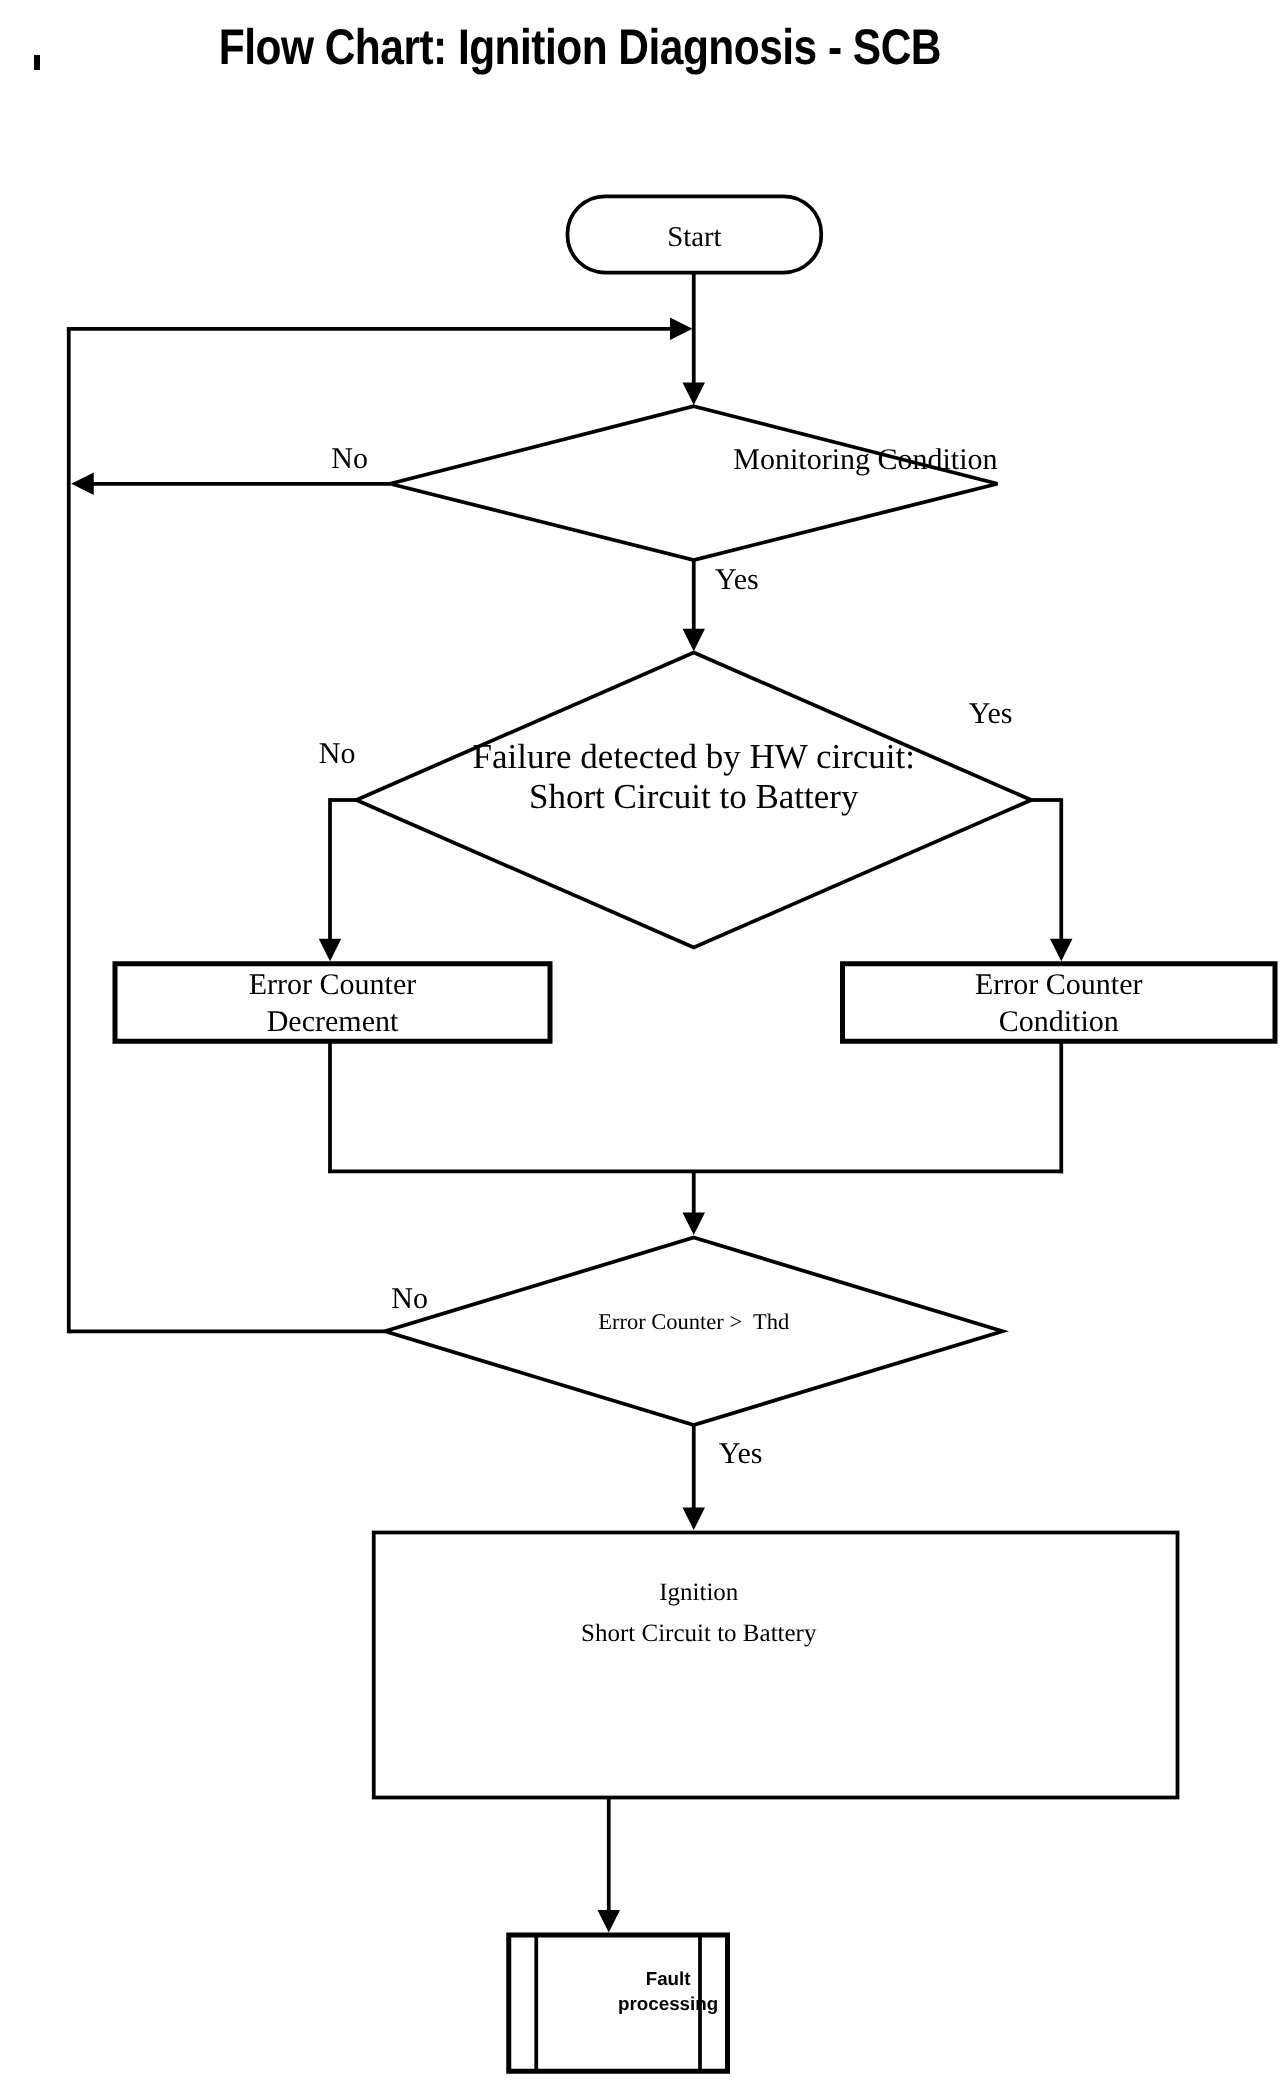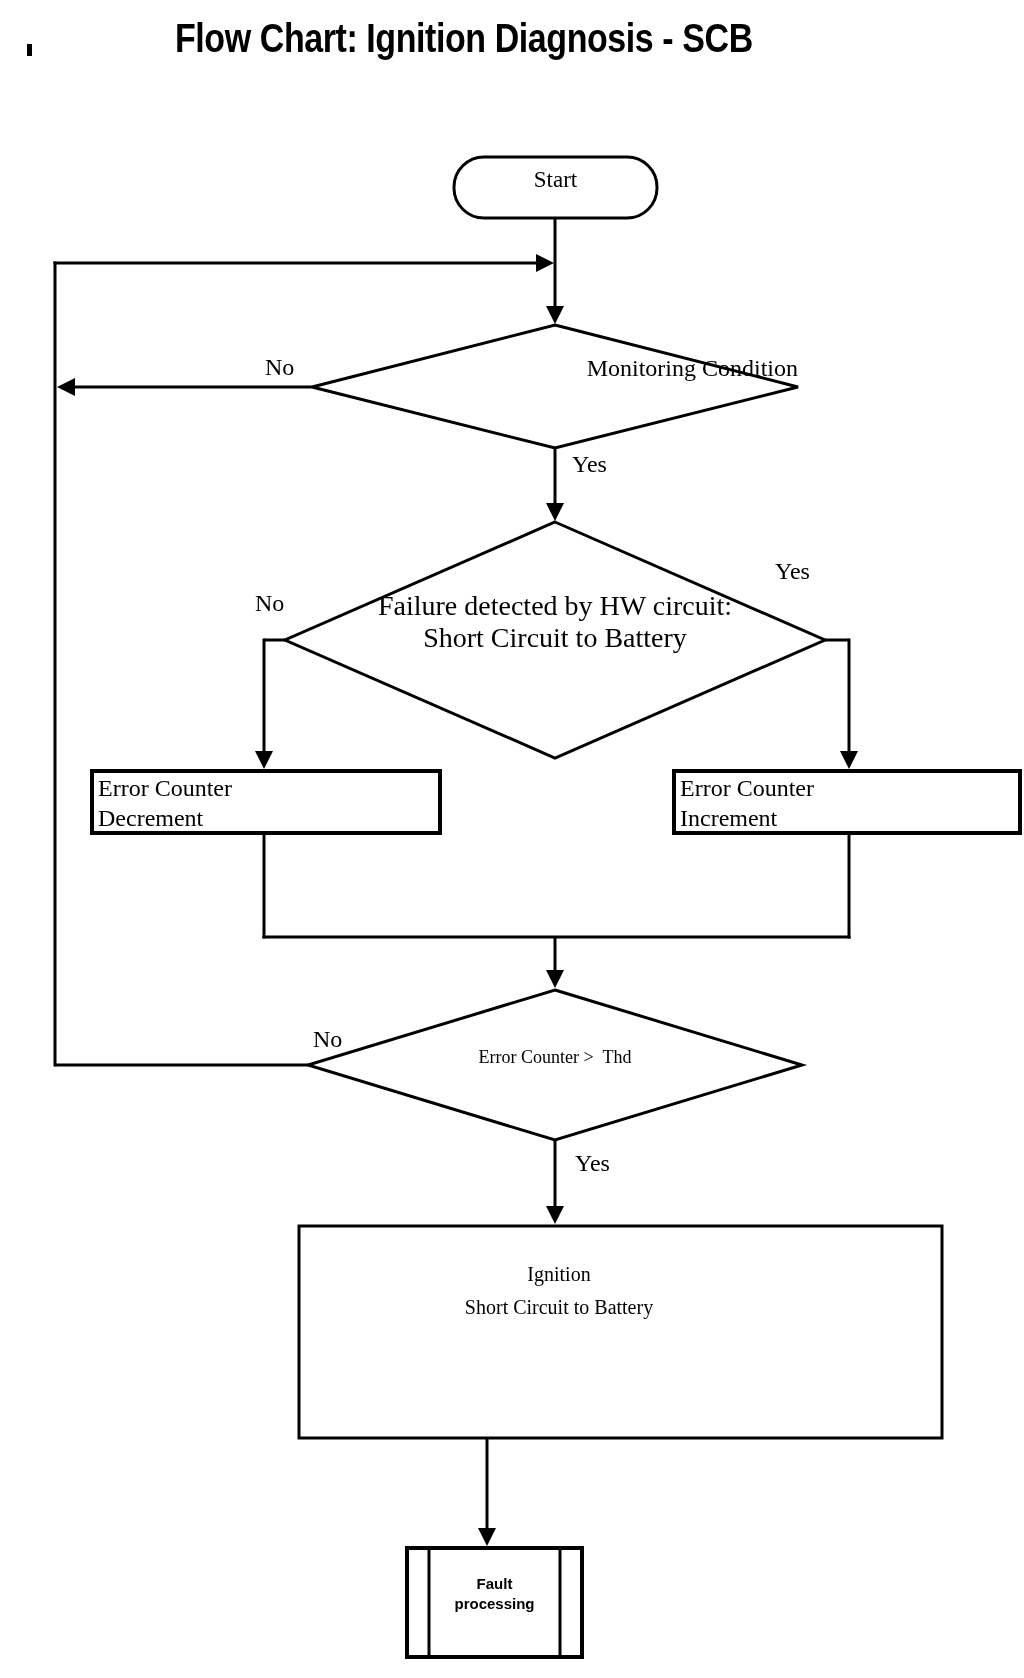--- a/index.html
+++ b/index.html
@@ -1,20 +1,20 @@
 <!DOCTYPE html>
 <html><head>
 <meta charset="utf-8">
 <style>
   html,body{margin:0;padding:0;background:#ffffff;}
   #page{position:relative;width:1024px;height:1678px;background:#ffffff;overflow:hidden;
         font-family:"Liberation Serif", serif;color:#000;margin-left:27px;}
   .lbl{position:absolute;color:#000;line-height:1.25;}
-  .serif{font-family:"Liberation Serif", serif;}
-  .sans{font-family:"Liberation Sans", sans-serif;}
+  .serif{font-family:"Liberation Serif", serif;text-align:center;}
+  .sans{font-family:"Liberation Sans", sans-serif;padding-left:40px;}
   .center{text-align:center;}
   #title{position:absolute;left:148px;top:16px;width:674px;
          font-family:"Liberation Sans", sans-serif;font-weight:bold;font-size:40px;
          white-space:nowrap;transform:scaleX(0.85);transform-origin:left center;
          letter-spacing:-0.5px;text-align:center;color:#000;}
   svg{position:absolute;left:0;top:0;}
   .pre{white-space:pre;}
 </style>
 </head>
 <body>
@@ -73,37 +73,37 @@
 
     <polygon points="528,990 775,1065 528,1140 281,1065" fill="#ffffff" stroke="#000" stroke-width="3"></polygon>
 
     <rect x="272" y="1226" width="643" height="212" fill="#ffffff" stroke="#000" stroke-width="3"></rect>
 
     <rect x="380" y="1548" width="175" height="109" fill="#ffffff" stroke="#000" stroke-width="4"></rect>
     <line x1="402" y1="1548" x2="402" y2="1657" stroke="#000" stroke-width="3"></line>
     <line x1="533" y1="1548" x2="533" y2="1657" stroke="#000" stroke-width="3"></line>
   </svg>
 
-  <div class="lbl serif center" style="left:427px;top:166px;width:203px;font-size:23px;">Start</div>
+  <div class="lbl serif center" style="left:427px;top:176px;width:203px;font-size:23px;">Start</div>
 
   <div class="lbl serif center" style="left:285px;top:353px;width:486px;font-size:24px;text-align:right;">Monitoring Condition</div>
 
   <div class="lbl serif center" style="left:258px;top:590px;width:540px;font-size:28px;line-height:32px;">
     <div>Failure detected by HW circuit:</div>
     <div>Short Circuit to Battery</div>
   </div>
 
   <div class="lbl serif" style="left:71px;top:773px;width:336px;font-size:24px;line-height:30px;">
     <div>Error Counter</div>
     <div>Decrement</div>
   </div>
 
   <div class="lbl serif" style="left:653px;top:773px;width:334px;font-size:24px;line-height:30px;">
     <div>Error Counter</div>
-    <div>Increment</div>
+    <div>Condition</div>
   </div>
 
   <div class="lbl serif center pre" style="left:281px;top:1046px;width:494px;font-size:18px;">Error Counter &gt;  Thd</div>
 
   <div class="lbl serif center" style="left:282px;top:1258px;width:500px;font-size:20px;line-height:33px;">
     <div>Ignition</div>
     <div>Short Circuit to Battery</div>
   </div>
 
   <div class="lbl sans center" style="left:402px;top:1574px;width:131px;font-size:15px;line-height:20px;font-weight:600;">

